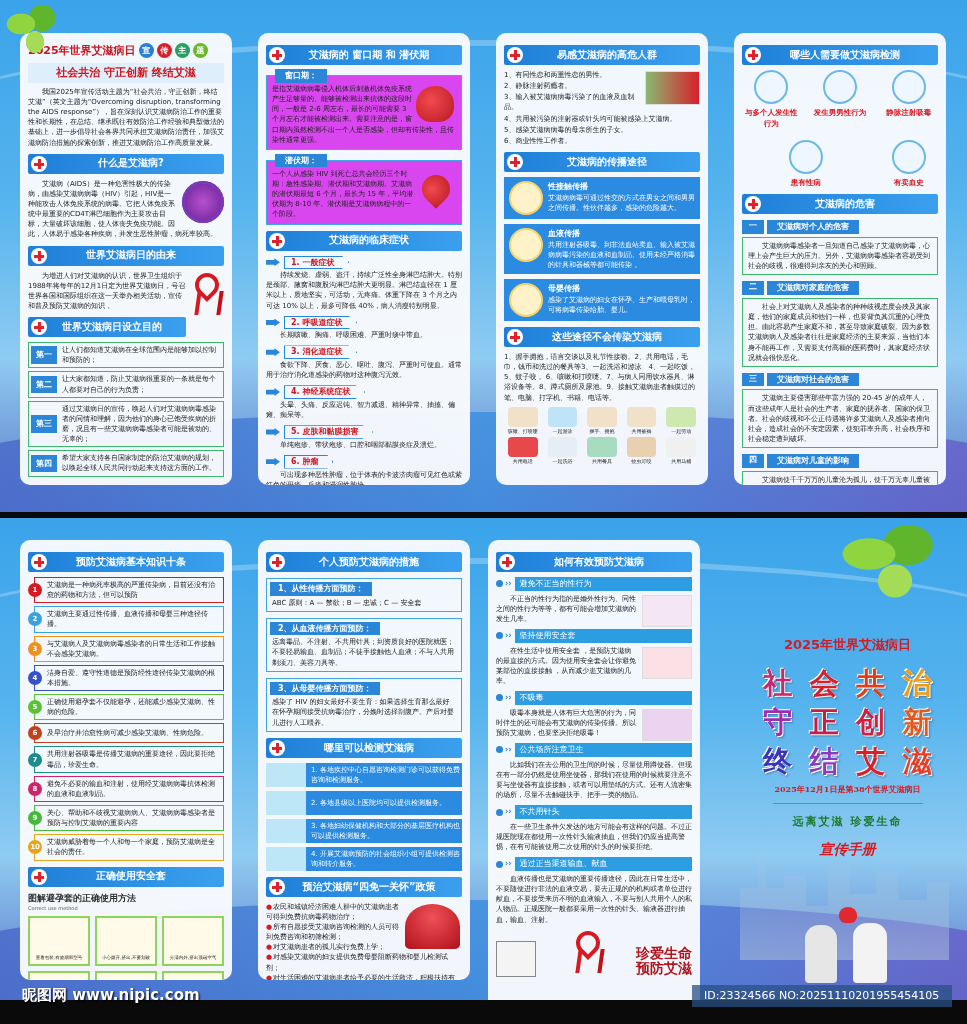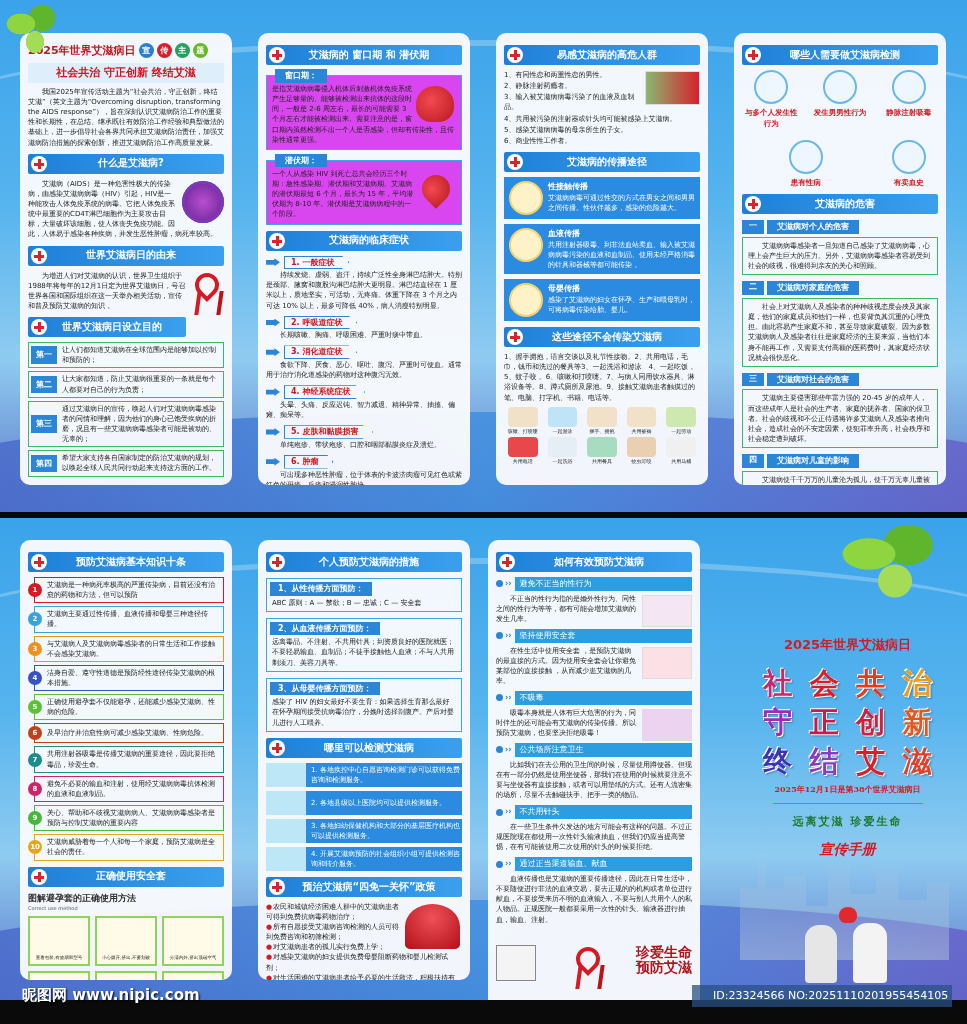--- a/index.html
+++ b/index.html
@@ -70,21 +70,21 @@
 .cover .y{margin-top:118px;font-size:13px;font-weight:bold;color:#d71a22}
 .big{display:grid;grid-template-columns:repeat(4,1fr);gap:4px 6px;width:180px;margin:12px auto 6px;font-size:29px;font-weight:900;line-height:1.2}
 .big span{text-shadow:1px 1px 0 #fff,-1px -1px 0 #fff,2px 2px 2px rgba(0,0,0,.3)}
 .cover .date{font-size:8px;font-weight:bold;color:#d71a22;font-family:"DejaVu Serif",serif}
 .cover .line{width:150px;height:1px;background:#c66;margin:8px auto}
 .cover .green{font-size:11px;font-weight:bold;color:#1b7a2c;letter-spacing:2px;margin-top:10px}
 .cover .hand{font-size:14px;color:#d71a22;font-family:"DejaVu Serif",serif;font-style:italic;margin-top:12px;font-weight:bold}
 .city{position:absolute;left:740px;bottom:40px;width:220px;height:120px;z-index:1;background:linear-gradient(180deg,transparent,rgba(180,200,220,.5));clip-path:polygon(0 100%,0 40%,8% 40%,8% 10%,12% 10%,12% 40%,20% 40%,20% 30%,30% 30%,30% 55%,40% 55%,40% 20%,50% 20%,50% 45%,62% 45%,62% 25%,72% 25%,72% 50%,85% 50%,85% 35%,95% 35%,95% 100%)}
 .leaves{position:absolute;width:70px;height:60px;z-index:3;background:radial-gradient(ellipse at 30% 40%,#8fd540 0 20%,transparent 21%),radial-gradient(ellipse at 60% 30%,#5fb52c 0 22%,transparent 23%),radial-gradient(ellipse at 50% 70%,#a4dc57 0 18%,transparent 19%)}
 .watermark{position:absolute;left:22px;top:986px;color:#fff;font-size:15px;font-weight:bold;z-index:5;text-shadow:1px 1px 2px #000}
-.idbar{position:absolute;left:692px;top:985px;width:260px;height:22px;background:rgba(40,80,130,.75);color:#fff;font-size:11px;line-height:22px;padding-left:21px;z-index:5}
+.idbar{position:absolute;left:692px;top:985px;width:260px;height:22px;background:rgba(40,80,130,.75);color:#fff;font-size:11px;line-height:22px;padding-left:12px;z-index:5}
 .people{position:absolute;left:805px;top:905px;width:90px;height:80px;z-index:4}
 .people .heart{position:absolute;left:34px;top:2px;width:18px;height:16px;background:#e3272e;border-radius:50% 50% 40% 40%}
 .people .nurse{position:absolute;left:0;top:20px;width:32px;height:58px;background:#e6e6e6;border-radius:14px 14px 4px 4px}
 .people .doc{position:absolute;left:48px;top:18px;width:34px;height:60px;background:#f3f3f3;border-radius:14px 14px 4px 4px}
 </style>
 </head>
 <body>
 
 <div class="sheet top">
   <div class="leaves" style="left:0;top:0"></div>
@@ -431,21 +431,21 @@
         <b class="chev">››</b>
         <span class="t">不共用针头</span>
       </div>
     <p class="body">在一些卫生条件欠发达的地方可能会有这样的问题。不过正规医院现在都使用一次性针头输液抽血，但我们仍应当提高警惕，在有可能被使用二次使用的针头的时候要拒绝。</p>
     <div class="eff-h">
         <i class="dot"></i>
         <b class="chev">››</b>
         <span class="t">通过正当渠道输血、献血</span>
       </div>
     <p class="body">血液传播也是艾滋病的重要传播途径，因此在日常生活中，不要随便进行非法的血液交易，要去正规的的机构或者单位进行献血，不要接受来历不明的血液输入，不要与别人共用个人的私人物品。正规医院一般都要采用一次性的针头、输液器进行抽血，输血、注射。</p>
-    <div style="display:flex;align-items:flex-start;justify-content:space-between;margin-top:20px">
+    <div style="display:flex;align-items:flex-end;justify-content:space-between;margin-top:4px">
       <div style="width:40px;height:36px;border:1px solid #888;background:#f4f4f4"></div>
       <div class="ribbon" style="float:none"></div>
       <div style="color:#b0141c;font-family:'DejaVu Serif',serif;font-weight:bold;font-size:14px;line-height:1.1;text-align:right">
         <div>珍爱生命</div>
         <div>预防艾滋</div>
       </div>
     </div>
   </div>
 
   <div class="cover">

